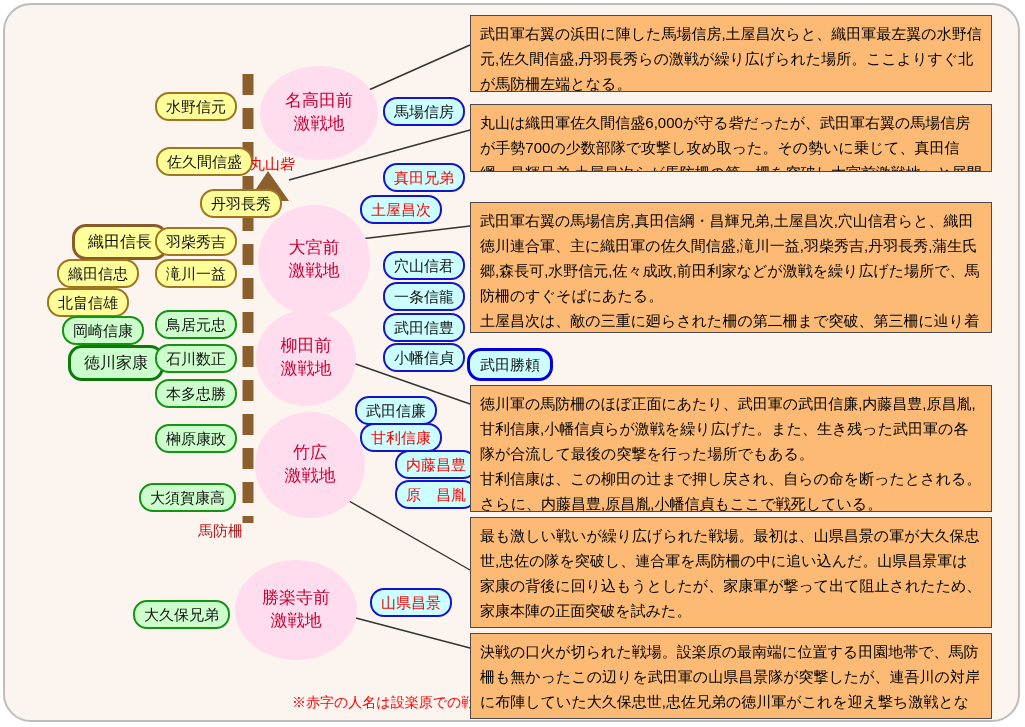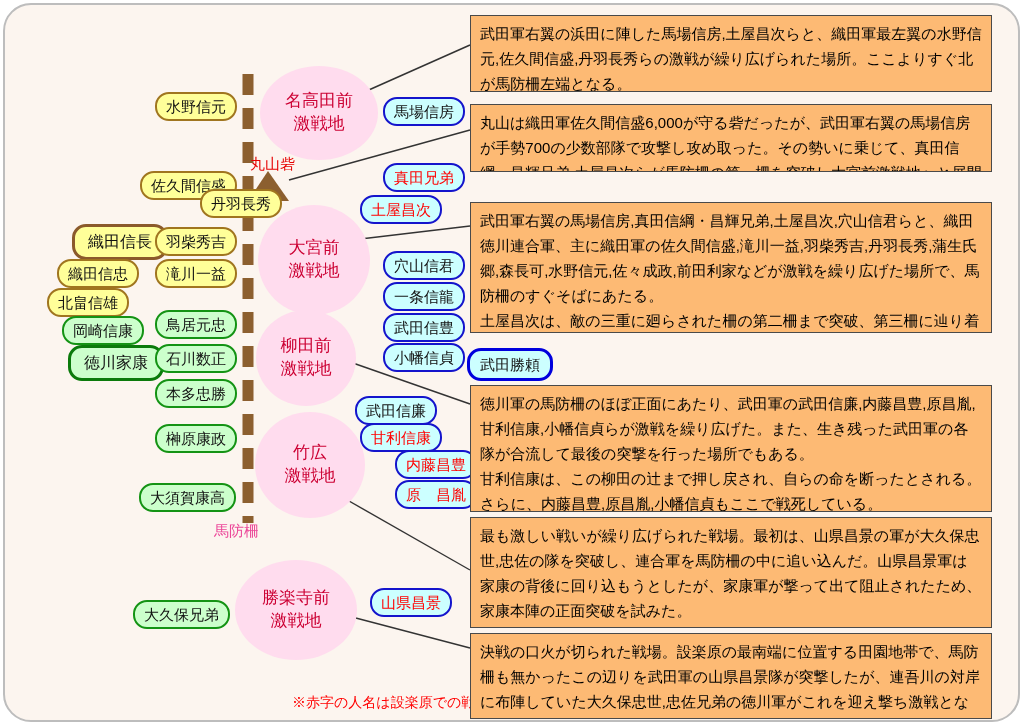--- a/index.html
+++ b/index.html
@@ -22,21 +22,21 @@
   .site{position:absolute;z-index:2;background:#FFDCEE;border-radius:50%;display:flex;
         align-items:center;justify-content:center;text-align:center;color:#CC0033;
         font-size:17px;line-height:1.35;white-space:pre-line;}
   
   .desc{position:absolute;z-index:3;left:470px;width:522px;background:#fdba74;
         border:1px solid #4A4A4A;box-sizing:border-box;padding:5px 9px;font-size:15px;
         line-height:25px;color:#000;white-space:pre-line;overflow:hidden;}
   
   .flabel{position:absolute;z-index:3;font-size:15px;white-space:nowrap;}
   .red{color:#E60000;}
-  .dark{color:#ec4899;margin-left:16px;}
+  .dark{color:#b91c1c;}
   .footnote{position:absolute;z-index:3;font-size:14px;color:#FF0000;white-space:nowrap;}
 </style>
 </head>
 <body>
 
 <div class="canvas">
   <div class="frame"></div>
 
   <svg class="layer" width="1025" height="727">
 
@@ -57,21 +57,21 @@
   <div class="site" style="left:258px;top:205px;width:112px;height:110px;">大宮前
 激戦地</div>
   <div class="site" style="left:256px;top:310px;width:100px;height:96px;">柳田前
 激戦地</div>
   <div class="site" style="left:255px;top:412px;width:110px;height:106px;">竹広
 激戦地</div>
   <div class="site" style="left:235px;top:560px;width:122px;height:100px;">勝楽寺前
 激戦地</div>
 
   <div class="nbox oda" style="left:155px;top:92px;">水野信元</div>
-  <div class="nbox oda" style="left:140px;top:147px;margin-top:24px;">佐久間信盛</div>
+  <div class="nbox oda" style="left:156px;top:147px;">佐久間信盛</div>
   <div class="nbox oda" style="left:155px;top:189px;margin-left:45px;">丹羽長秀</div>
   <div class="nbox oda leader" style="left:72px;top:224px;">織田信長</div>
   <div class="nbox oda" style="left:155px;top:227px;">羽柴秀吉</div>
   <div class="nbox oda" style="left:57px;top:259px;">織田信忠</div>
   <div class="nbox oda" style="left:155px;top:259px;">滝川一益</div>
   <div class="nbox oda" style="left:47px;top:288px;">北畠信雄</div>
 
   <div class="nbox tok" style="left:62px;top:316px;">岡崎信康</div>
   <div class="nbox tok" style="left:155px;top:310px;">鳥居元忠</div>
   <div class="nbox tok leader" style="left:68px;top:345px;">徳川家康</div>

